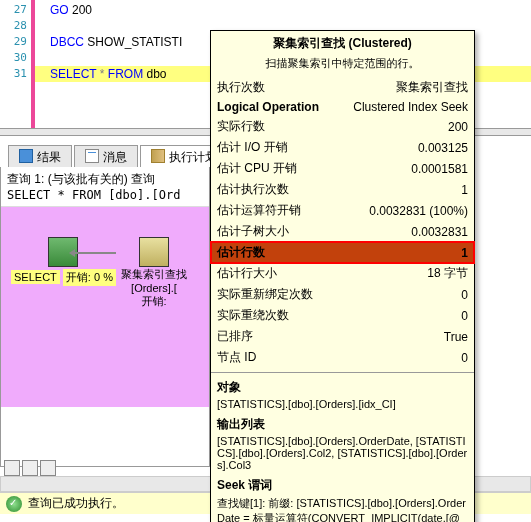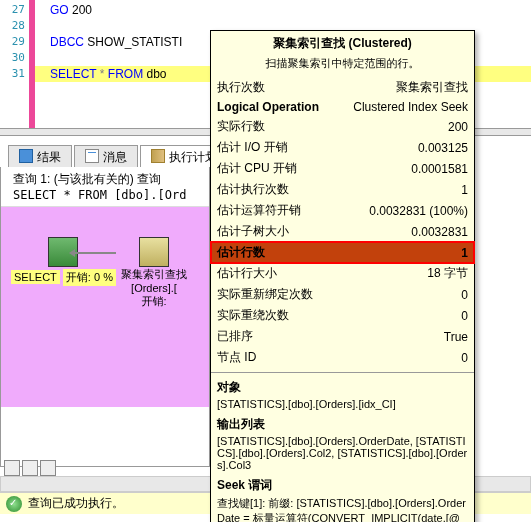--- a/index.html
+++ b/index.html
@@ -1,36 +1,36 @@
 <!DOCTYPE html>
 <html><head>
 <meta charset="utf-8">
 <style>
 *{box-sizing:border-box;margin:0;padding:0;font-family:"Microsoft YaHei","SimSun",sans-serif}
 body{width:531px;height:522px;overflow:hidden;background:#fff;font-size:12px;position:relative}
 .editor{position:absolute;top:0;left:0;right:0;height:130px;background:#fff;border-bottom:1px solid #ccc}
-.gutter{position:absolute;top:0;left:0;width:35px;height:130px;background:#fff;border-right:6px solid #ec4899;padding-top:2px}
+.gutter{position:absolute;top:0;left:0;width:35px;height:130px;background:#fff;border-right:4px solid #ec4899;padding-top:2px}
 .ln{color:#2b91af;font-size:11px;font-family:Consolas,monospace;text-align:right;padding-right:4px;height:16px;line-height:16px}
 .code{position:absolute;left:35px;top:2px;right:0;font-family:Consolas,monospace;font-size:12px}
 .cl{height:16px;line-height:16px;padding-left:15px;white-space:pre}
 .kw{color:#0000ff}
 .hl{background:#ffff80}
 .red{color:#ff0000}
 .gray{color:#808080}
 .divider{position:absolute;top:128px;left:0;right:0;height:8px;background:#e8e8e8;border-top:1px solid #999;border-bottom:1px solid #999}
 .tabs{position:absolute;top:145px;left:8px;height:22px;display:flex;gap:2px}
 .tab{background:#e8e8e8;border:1px solid #999;border-bottom:none;padding:3px 10px;display:flex;align-items:flex-start;gap:4px;font-size:12px}
 .tab.active{background:#fff}
 .tabicon{width:14px;height:14px;display:inline-block}
 .ico-grid{background:linear-gradient(#4a90d9,#4a90d9);border:1px solid #2060a0}
 .ico-msg{background:#fff;border:1px solid #888;position:relative}
 .ico-msg::after{content:"";position:absolute;top:2px;left:2px;right:2px;height:1px;background:#4a90d9}
 .ico-plan{background:linear-gradient(90deg,#c0a050,#e0c080);border:1px solid #a08030}
 .query-area{position:absolute;top:167px;left:0;width:210px;border:1px solid #999;border-top:none;background:#fff;height:300px}
-.qtext{padding:4px 12px;font-size:12px;color:#000;border-bottom:1px solid #ddd}
+.qtext{padding:4px 6px;font-size:12px;color:#000;border-bottom:1px solid #ddd}
 .mono{font-family:Consolas,monospace}
 .planarea{position:relative;height:200px;background:#f0abfc}
 .node{position:absolute;text-align:center;font-size:11px}
 .node-icon{width:30px;height:30px;margin:0 auto;border:1px solid #333}
 .sel-icon{background:linear-gradient(#6fb96f,#3a8a3a)}
 .seek-icon{background:linear-gradient(#e8e0a0,#c0b060)}
 .sel-label{background:#ffff80;padding:1px 3px;display:inline-block;margin-top:2px}
 .arrow{position:absolute;top:248px;left:70px;width:45px;height:2px;background:#888}
 .arrow::before{content:"";position:absolute;left:-6px;top:-3px;border:4px solid transparent;border-right:6px solid #888}
 .tooltip{position:absolute;top:30px;left:210px;width:265px;background:#ffffe1;border:1px solid #000;box-shadow:3px 3px 5px rgba(0,0,0,.3);z-index:100;font-size:12px}

